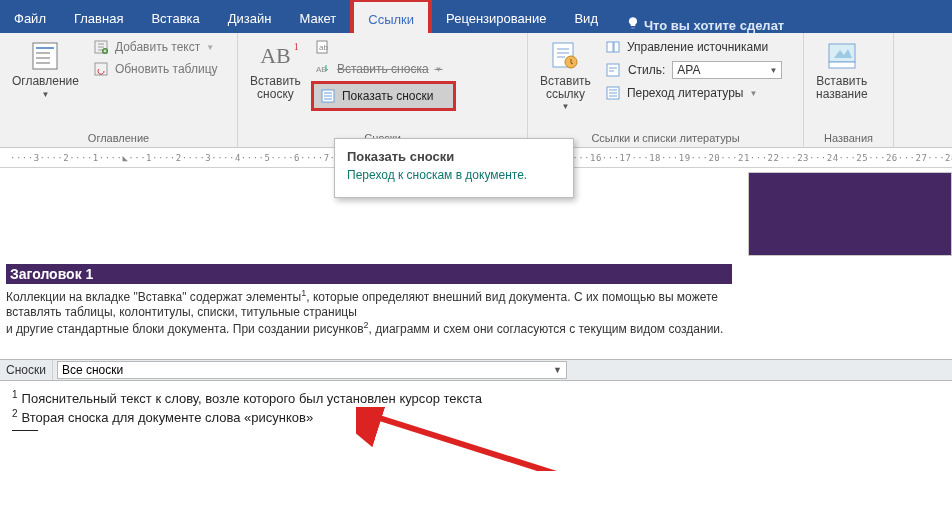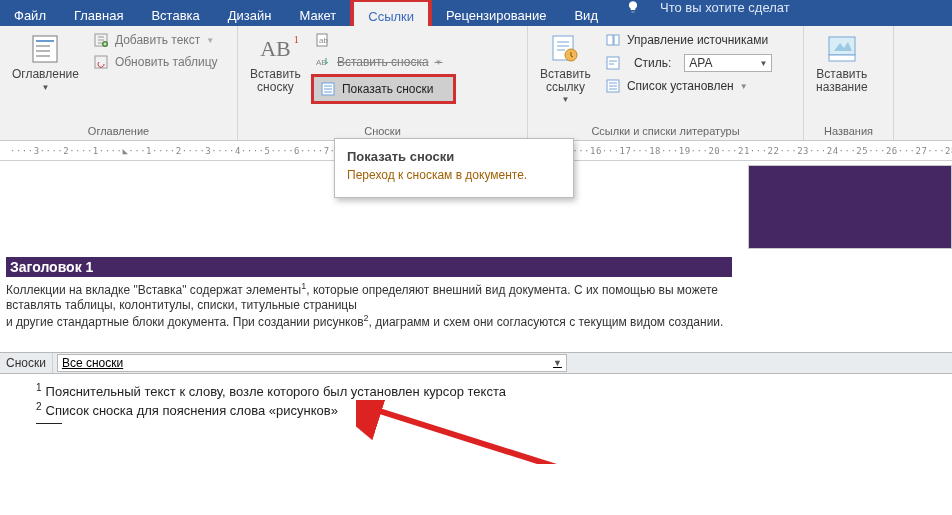--- a/index.html
+++ b/index.html
@@ -1,67 +1,67 @@
 <!DOCTYPE html>
 <html><head>
 <meta charset="utf-8">
 <style>
   * { box-sizing: border-box; margin: 0; padding: 0; }
   body { font-family: "Segoe UI", Tahoma, sans-serif; font-size: 12px; background: #fff; width: 952px; overflow: hidden; }
 
   
-  .menubar { background: #2a569a; height: 26px; display: flex; align-items: stretch; color: #fff; font-size: 13px; }
+  .menubar { background: #2a569a; height: 33px; display: flex; align-items: stretch; color: #fff; font-size: 13px; }
   .menubar .tab { padding: 4px 14px 0; display: flex; align-items: center; cursor: pointer; }
   .menubar .tab.active { background: #f1f1f1; color: #3a6cbf; border: 4px solid #d03030; border-bottom: none; margin-top:-2px; }
-  .menubar .tell { display: flex; align-items: flex-start; gap: 20px; padding-left: 14px; color: #dce7f5; }
+  .menubar .tell { display: flex; align-items: flex-end; gap: 4px; padding-left: 14px; color: #dce7f5; font-weight: bold; }
   .menubar .tell svg { width: 14px; height: 14px; fill: #fff; }
 
   
   .ribbon { background: #f1f1f1; display: flex; border-bottom: 1px solid #c9c9c9; height: 115px; }
   .group { border-right: 1px solid #d6d6d6; padding: 4px 8px 0; display: flex; flex-direction: column; justify-content: space-between; }
   .group-title { text-align: center; font-size: 11px; color: #666; padding: 2px 0 3px; white-space: nowrap; }
   .group-body { flex: 1; display: flex; gap: 6px; align-items: flex-start; }
   .vbtn { display: flex; flex-direction: column; align-items: center; gap: 2px; padding: 2px 4px; color: #444; cursor: pointer; }
   .vbtn .big-icon { width: 34px; height: 34px; display:flex; align-items:center; justify-content:center; }
   .vbtn .lbl { font-size: 12px; text-align: center; line-height: 1.05; }
   .vbtn .drop { font-size: 8px; color:#555; }
   .stack { display:flex; flex-direction:column; gap:2px; }
   .hbtn { display:flex; align-items:center; gap:6px; padding:2px 4px; color:#777; cursor:pointer; font-size:12px; white-space:nowrap; }
   .hbtn.enabled { color:#333; }
   .hbtn .mini-icon { width:16px; height:16px; display:flex; align-items:center; justify-content:center; }
   .hbtn.strike { text-decoration: line-through; text-decoration-color:#888; }
   .hbtn.highlight { border: 3px solid #d03030; background:#cfcfcf; padding:4px 20px 4px 6px; color:#222; }
   .ab-mark { font-family: Georgia, serif; font-size: 22px; color:#777; position:relative; }
   .ab-mark sup { color:#c33; font-size:10px; position:absolute; top:-2px; right:-8px; }
-  .style-row { display:flex; align-items:center; gap:13px; }
-  .style-box { background:#fff; border:1px solid #b0b0b0; width:88px; height:18px; font-size:12px; padding:0 4px; display:flex; align-items:center; justify-content:space-between; }
+  .style-row { display:flex; align-items:center; gap:7px; }
+  .style-box { background:#fff; border:1px solid #b0b0b0; width:110px; height:18px; font-size:12px; padding:0 4px; display:flex; align-items:center; justify-content:space-between; }
   .style-box .caret { font-size:8px; color:#555; }
 
   
   .ruler { height: 20px; background:#fff; border-bottom:1px solid #d0d0d0; font-size:9px; color:#888; white-space:nowrap; overflow:hidden; padding-left:10px; letter-spacing:0.5px; display:flex; align-items:center; font-family: Consolas, monospace;}
 
   
   .tooltip { position:absolute; left:334px; top:138px; width:240px; background:#fff; border:1px solid #bcbcbc; box-shadow:2px 3px 6px rgba(0,0,0,.25); padding:10px 12px 14px; z-index:10; }
   .tooltip h4 { font-size:13px; color:#444; font-weight:600; margin-bottom:4px; }
-  .tooltip p { font-size:12px; color:#a16207; line-height:1.25; }
+  .tooltip p { font-size:12px; color:#0f766e; line-height:1.25; }
 
   
   .doc-wrap { position:relative; background:#fff; }
   .purple-block { position:absolute; right:0; top:4px; width:204px; height:84px; background:#452763; border:1px solid #c9c9c9; }
   .doc { padding: 96px 220px 22px 6px; font-size:12px; color:#333; }
   .heading-bar { background:#452763; color:#fff; font-size:14px; font-weight:600; padding:2px 4px; margin-bottom:4px; }
   .doc p { line-height:1.25; }
   .doc sup { font-size:9px; }
 
   
   .fn-bar { display:flex; align-items:center; background:#e9ecef; border-top:1px solid #b8b8b8; border-bottom:1px solid #b8b8b8; height:22px; font-size:12px; }
   .fn-bar .fn-label { padding:0 6px; color:#333; border-right:1px solid #cfcfcf; height:100%; display:flex; align-items:center; }
-  .fn-bar .fn-select { flex:0 0 510px; background:#fff; border:1px solid #b8b8b8; height:18px; margin:0 4px; display:flex; align-items:center; justify-content:space-between; padding:0 4px;text-decoration:underline; }
+  .fn-bar .fn-select { flex:0 0 510px; background:#fff; border:1px solid #b8b8b8; height:18px; margin:0 4px; display:flex; align-items:center; justify-content:space-between; padding:0 4px; }
   .fn-bar .fn-select .caret { font-size:9px; color:#555; }
-  .fn-pane { background:#fff; padding:6px 10px 40px 36px; font-size:13px; color:#222; position:relative; }
+  .fn-pane { background:#fff; padding:6px 10px 40px 12px; font-size:13px; color:#222; position:relative; }
   .fn-pane .row { margin:2px 0; }
   .fn-pane .row sup { font-size:10px; margin-right:4px; }
   .fn-pane .short-rule { width:26px; height:1px; background:#222; margin-top:4px; }
 
   
   .arrow { position:absolute; left:356px; top:26px; width:220px; height:80px; pointer-events:none; }
 </style>
 </head>
 <body>
 
@@ -208,21 +208,21 @@
             <span class="caret">▼</span>
           </span>
         </div>
         <div class="hbtn enabled">
           <span class="mini-icon">
             <svg width="16" height="16" viewBox="0 0 16 16">
                 <rect x="2" y="2" width="12" height="12" fill="#fff" stroke="#7aa6d8"></rect>
                 <path d="M4 5h8M4 8h8M4 11h8" stroke="#7aa6d8"></path>
               </svg>
           </span>
-          <span>Список установлен</span>
+          <span>Переход литературы</span>
           <span style="font-size:8px;color:#888">▼</span>
         </div>
       </div>
     </div>
     <div class="group-title">Ссылки и списки литературы</div>
   </div>
 
   <div class="group" style="min-width:90px">
     <div class="group-body">
       <div class="vbtn">
@@ -264,21 +264,21 @@
 <div class="fn-bar">
   <div class="fn-label">Сноски</div>
   <div class="fn-select">
     <span>Все сноски</span>
     <span class="caret">▼</span>
   </div>
 </div>
 
 <div class="fn-pane">
   <div class="row"><sup>1</sup><span>Пояснительный текст к слову, возле которого был установлен курсор текста</span></div>
-  <div class="row"><sup>2</sup><span>Список сноска для пояснения слова «рисунков»</span></div>
+  <div class="row"><sup>2</sup><span>Вторая сноска для документе слова «рисунков»</span></div>
   <div class="short-rule"></div>
 
   <svg class="arrow" viewBox="0 0 220 80">
     <defs>
         <marker id="ah" markerWidth="14" markerHeight="14" refX="2" refY="5" orient="auto">
           <polygon points="0,0 12,5 0,10" fill="#d22"></polygon>
         </marker>
       </defs>
     <line x1="210" y1="70" x2="14" y2="8" stroke="#d22" stroke-width="6" marker-end="url(#ah)"></line>
   </svg>

